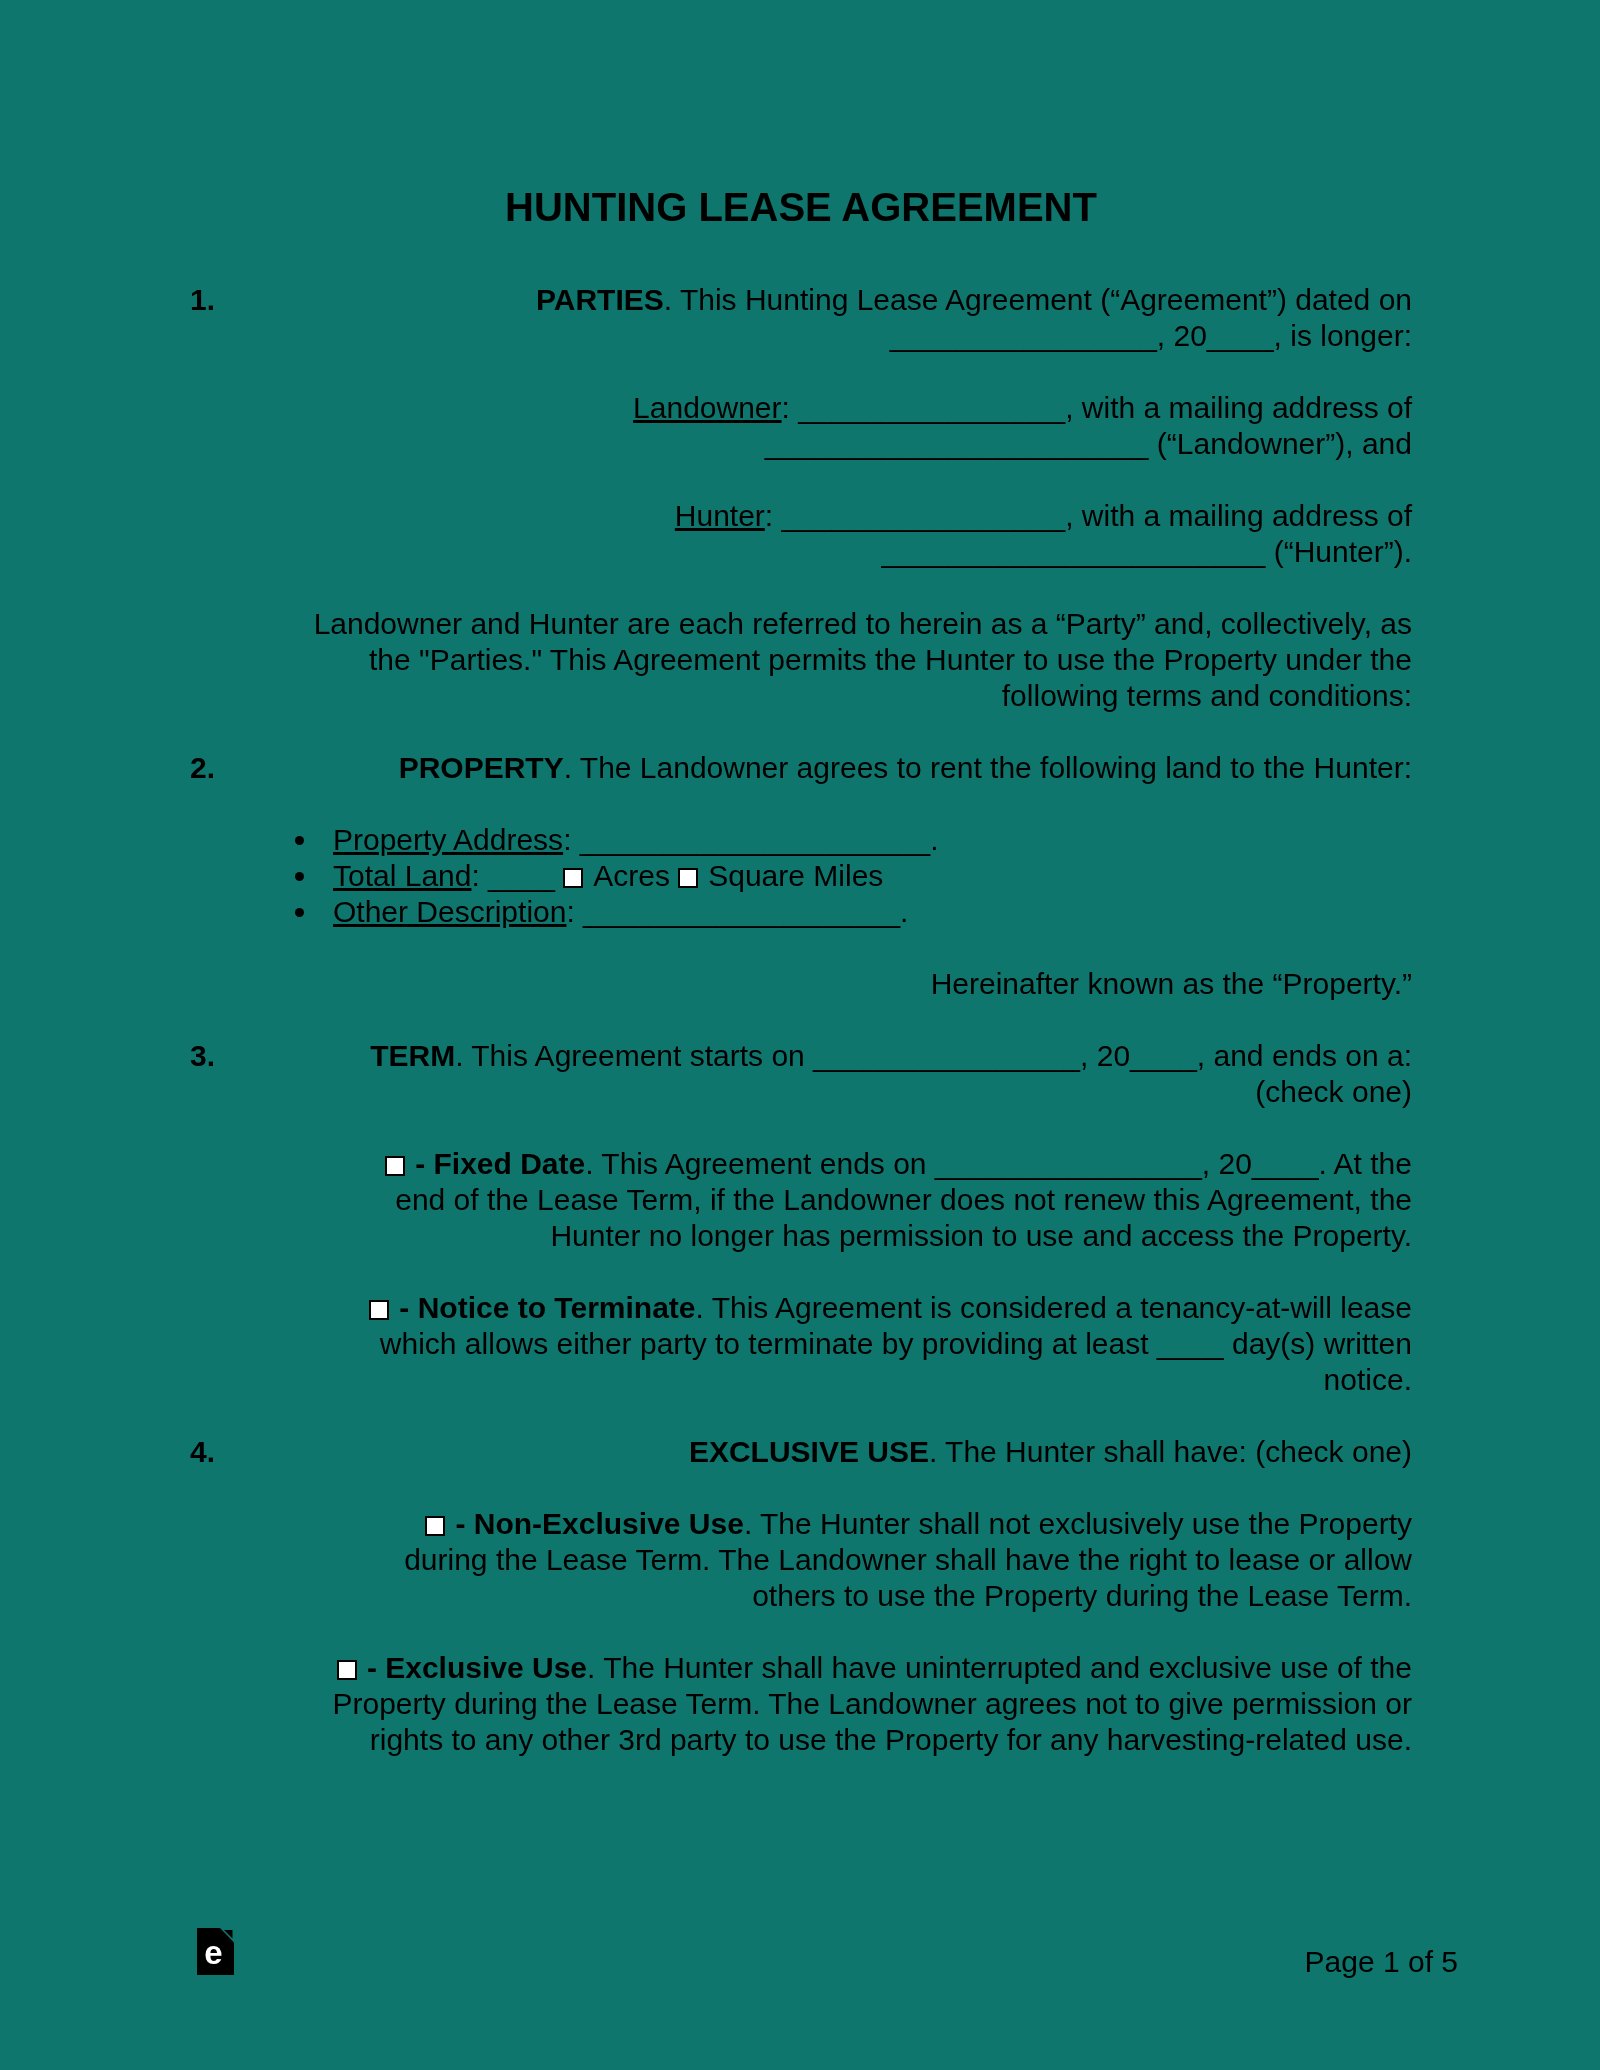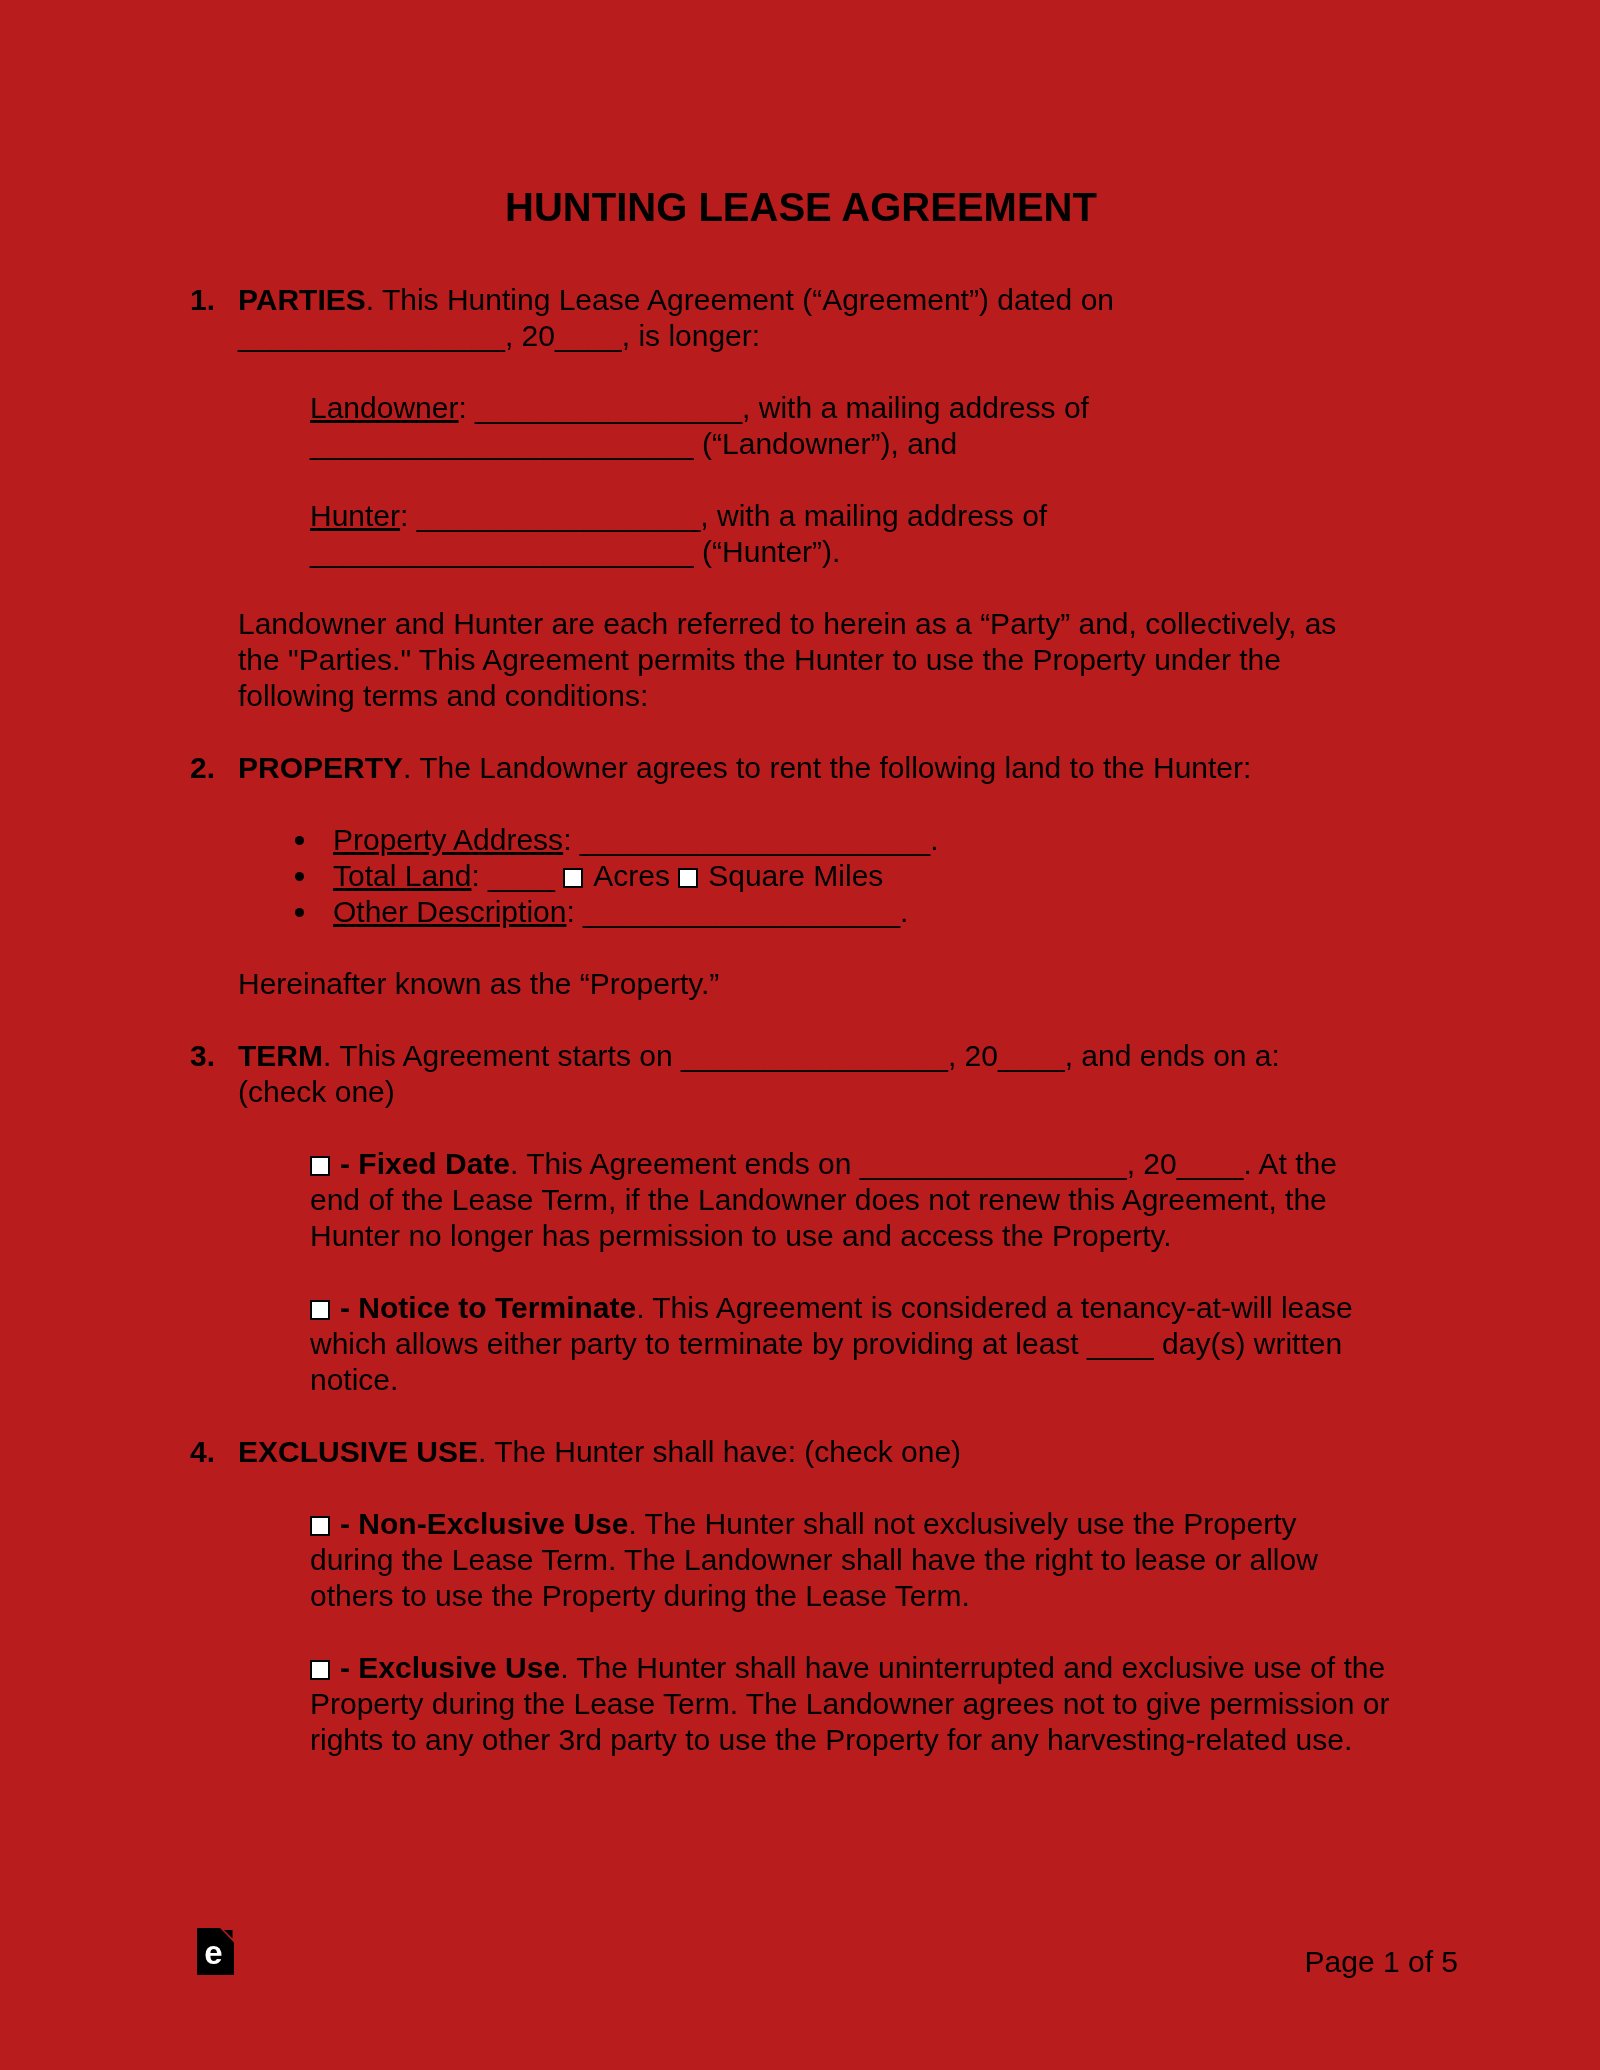--- a/index.html
+++ b/index.html
@@ -2,30 +2,30 @@
 <html><head>
 <meta charset="utf-8">
 <style>
   * { box-sizing: border-box; }
   html, body { margin: 0; padding: 0; }
   body {
     width: 1600px; height: 2070px; background: #ffffff; color: #000000;
     font-family: "Liberation Sans", sans-serif;
     font-size: 30px; line-height: 36px;
   }
-  .page { position: relative; width: 1600px; height: 2070px; background: #b91c1c; overflow: hidden; }
+  .page { position: relative; width: 1600px; height: 2070px; background: #0f766e; overflow: hidden; }
   .doc { position: absolute; left: 190px; top: 0; width: 1222px; }
   .title {
     font-size: 40px; line-height: 46px; font-weight: bold; text-align: center;
     margin: 184px 0 52px 0; white-space: nowrap;
   }
   .sec { display: flex; }
   .num { flex: 0 0 48px; font-weight: bold; }
   .body { flex: 1 1 auto; min-width: 0; }
-  .para { margin: 0 0 36px 0; white-space: nowrap; }
+  .para { margin: 0 0 36px 0; white-space: nowrap; text-align: right; }
   .sub { margin-left: 72px; }
   .b { font-weight: bold; }
   .u { text-decoration: underline; }
   .bullets { list-style: none; margin: 0 0 36px 0; padding: 0; }
   .bullets li { position: relative; padding-left: 95px; white-space: nowrap; }
   .bullets li::before {
     content: ""; position: absolute; left: 57px; top: 14px;
     width: 9px; height: 9px; border-radius: 50%; background: #000;
   }
   .checkbox {

